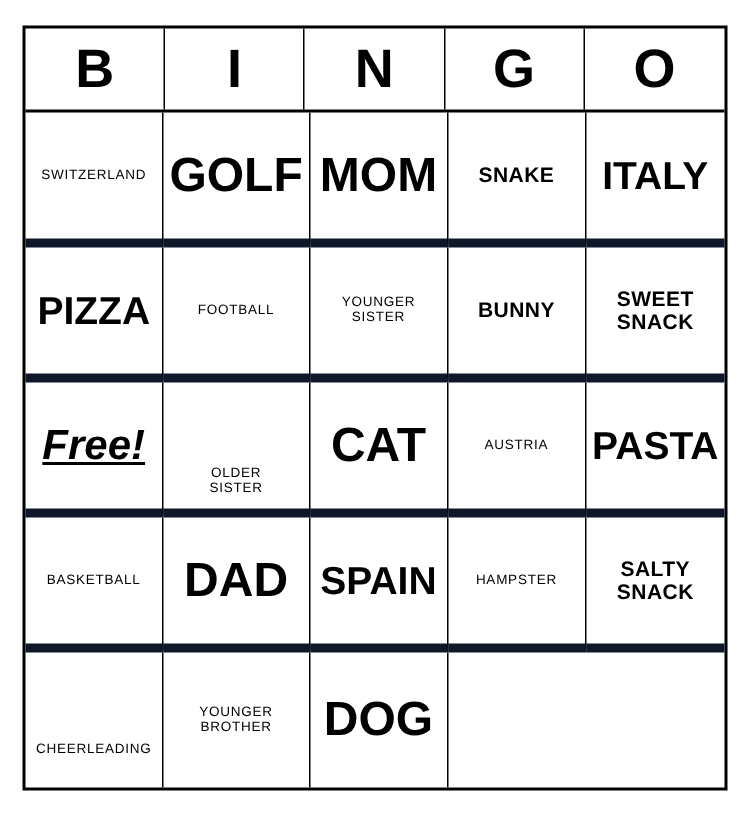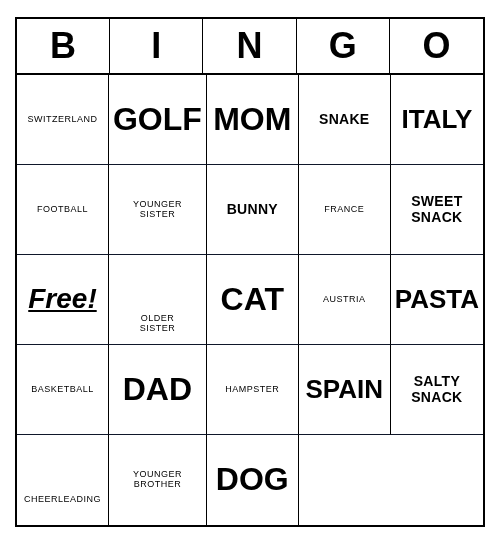--- a/index.html
+++ b/index.html
@@ -33,21 +33,21 @@
     .bingo-header-cell:last-child {
       border-right: none;
     }
     .bingo-grid {
       display: grid;
       grid-template-columns: repeat(5, 1fr);
       grid-template-rows: repeat(5, 1fr);
     }
     .bingo-cell {
       border-right: 1px solid #000;
-      border-bottom: 1px solid #0f172a;
+      border-bottom: 6px solid #0f172a;
       display: flex;
       align-items: center;
       justify-content: center;
       text-align: center;
       padding: 4px;
       min-height: 90px;
     }
     .bingo-cell:nth-child(5n) {
       border-right: none;
       align-items: center;
@@ -105,31 +105,31 @@
       <div class="bingo-cell">
         <span class="cell-text size-xlarge">MOM</span>
       </div>
       <div class="bingo-cell">
         <span class="cell-text size-medium" style="white-space: pre-line;">SNAKE</span>
       </div>
       <div class="bingo-cell">
         <span class="cell-text size-large">ITALY</span>
       </div>
       <div class="bingo-cell">
+        <span class="cell-text size-large">PIZZA</span>
+      </div>
+      <div class="bingo-cell">
         <span class="cell-text size-small" style="white-space: pre-line;">FOOTBALL</span>
       </div>
       <div class="bingo-cell">
         <span class="cell-text size-small" style="white-space: pre-line;">YOUNGER
 SISTER</span>
       </div>
       <div class="bingo-cell">
         <span class="cell-text size-medium" style="white-space: pre-line;">BUNNY</span>
-      </div>
-      <div class="bingo-cell">
-        <span class="cell-text size-small" style="white-space: pre-line;">FRANCE</span>
       </div>
       <div class="bingo-cell">
         <span class="cell-text size-medium" style="white-space: pre-line;">SWEET
 SNACK</span>
       </div>
       <div class="bingo-cell">
         <span class="cell-text free-cell">Free!</span>
       </div>
       <div class="bingo-cell">
         <span class="cell-text size-small" style="white-space: pre-line; margin-top: 48px;">OLDER
@@ -144,24 +144,24 @@
       <div class="bingo-cell">
         <span class="cell-text size-large">PASTA</span>
       </div>
       <div class="bingo-cell">
         <span class="cell-text size-small" style="white-space: pre-line;">BASKETBALL</span>
       </div>
       <div class="bingo-cell">
         <span class="cell-text size-xlarge">DAD</span>
       </div>
       <div class="bingo-cell">
-        <span class="cell-text size-small" style="white-space: pre-line;">HAMPSTER</span>
+        <span class="cell-text size-large">SPAIN</span>
       </div>
       <div class="bingo-cell">
-        <span class="cell-text size-large">SPAIN</span>
+        <span class="cell-text size-small" style="white-space: pre-line;">HAMPSTER</span>
       </div>
       <div class="bingo-cell">
         <span class="cell-text size-medium" style="white-space: pre-line;">SALTY
 SNACK</span>
       </div>
       <div class="bingo-cell">
         <span class="cell-text size-small" style="white-space: pre-line; margin-top: 40px;">CHEERLEADING</span>
       </div>
       <div class="bingo-cell">
         <span class="cell-text size-small" style="white-space: pre-line;">YOUNGER

